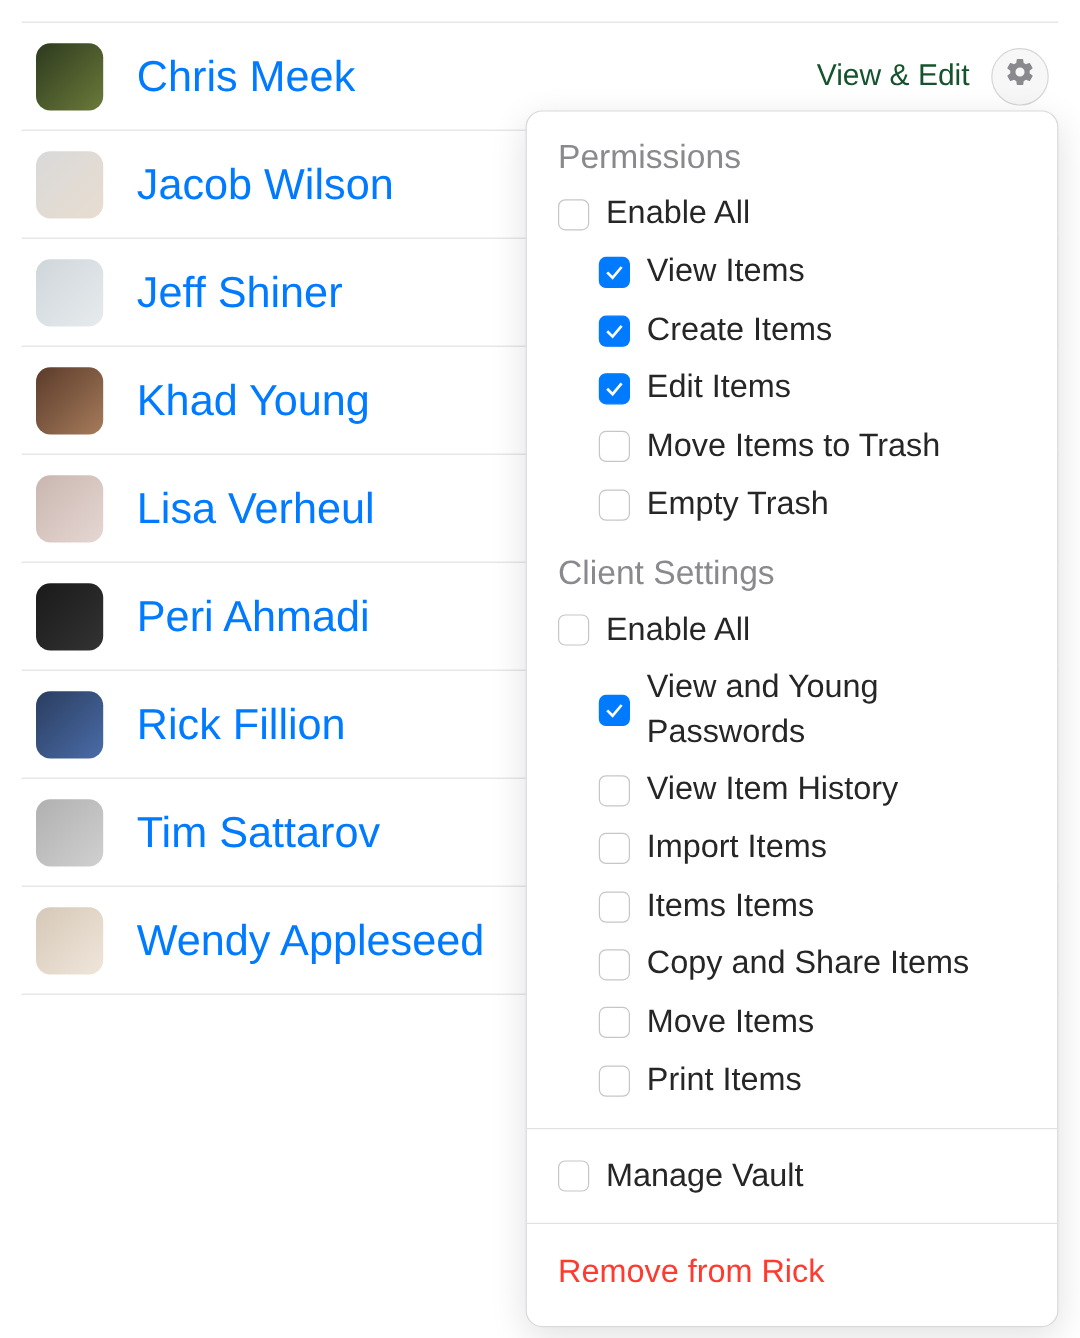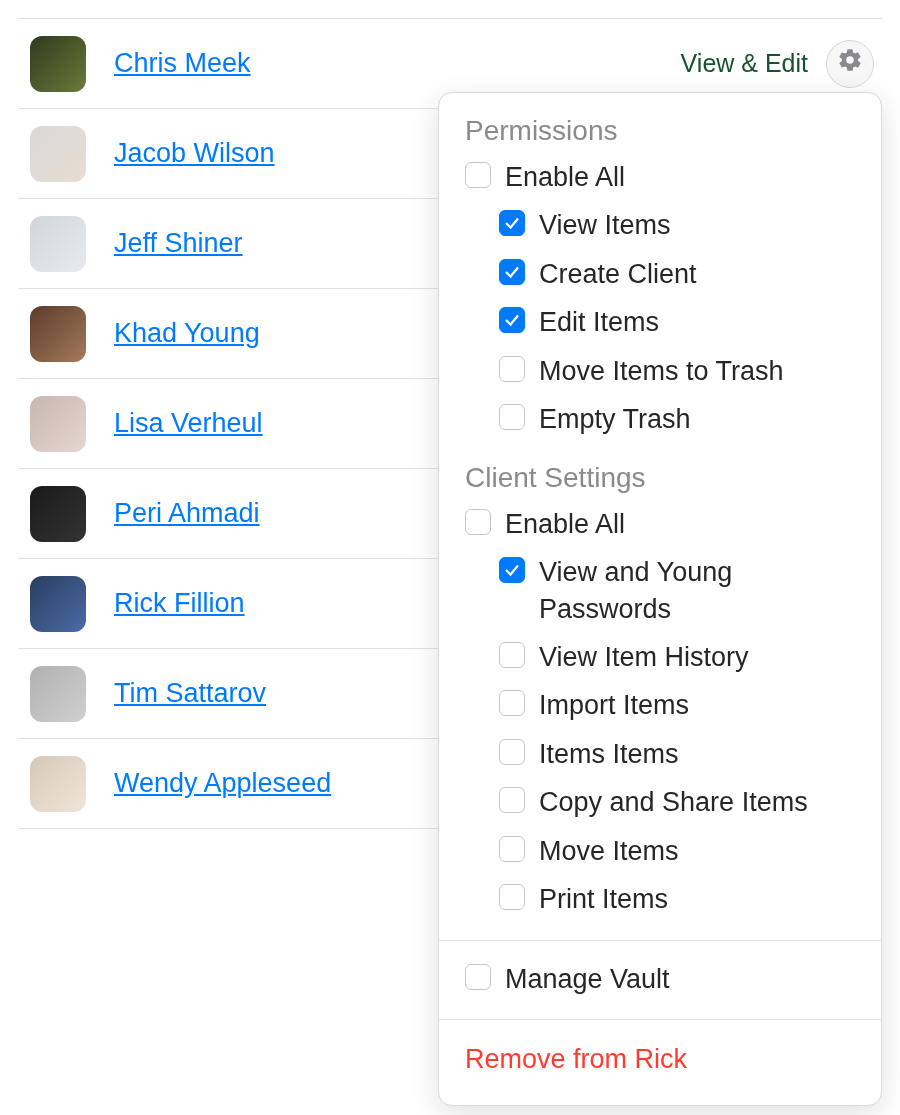--- a/index.html
+++ b/index.html
@@ -30,24 +30,23 @@
   .avatar {
     width: 56px;
     height: 56px;
     border-radius: 12px;
     flex: 0 0 56px;
     margin-right: 28px;
     background: #ccc;
   }
   .user-name {
     color: #007aff;
-    font-size: 27px;
+    font-size: 36px;
     flex: 1;
     cursor: pointer;
-    text-decoration: underline;
   }
   .role-label {
     color: #14532d;
     font-size: 25px;
     margin-right: 18px;
   }
   .gear-btn {
     width: 48px;
     height: 48px;
     border-radius: 50%;
@@ -85,21 +84,21 @@
     padding: 22px 0 10px 0;
     z-index: 10;
   }
   .section-heading {
     color: #8a8a8e;
     font-size: 28px;
     padding: 0 26px 6px 26px;
   }
   .check-item {
     display: flex;
-    align-items: flex-start;
+    align-items: center;
     padding: 6px 26px 6px 26px;
     cursor: pointer;
     line-height: 1.35;
   }
   .check-item.sub { padding-left: 60px; }
   .check-box {
     width: 26px;
     height: 26px;
     border: 1.5px solid #c6c6c8;
     border-radius: 6px;
@@ -218,21 +217,21 @@
           </svg>
         </span>
       <span class="check-label">View Items</span>
     </div>
     <div class="check-item sub">
       <span class="check-box checked">
           <svg viewBox="0 0 24 24">
             <polyline points="4 12 10 18 20 6"></polyline>
           </svg>
         </span>
-      <span class="check-label">Create Client</span>
+      <span class="check-label">Create Items</span>
     </div>
     <div class="check-item sub">
       <span class="check-box checked">
           <svg viewBox="0 0 24 24">
             <polyline points="4 12 10 18 20 6"></polyline>
           </svg>
         </span>
       <span class="check-label">Edit Items</span>
     </div>
     <div class="check-item sub">

